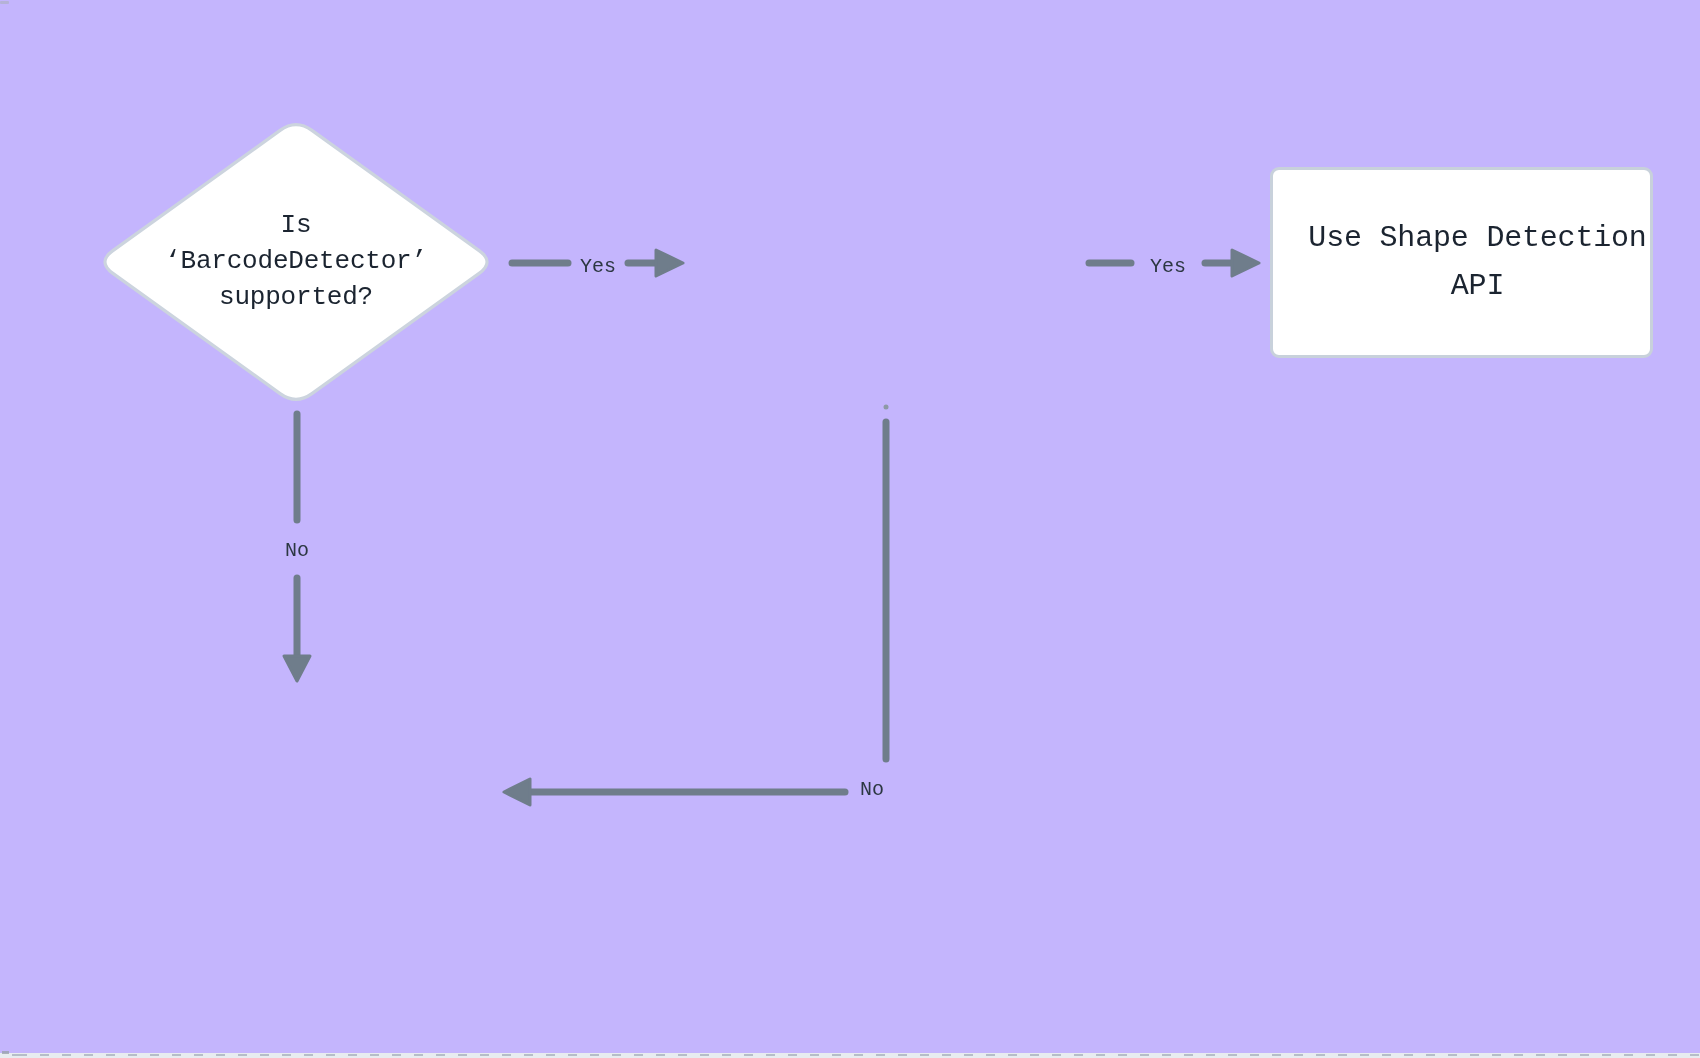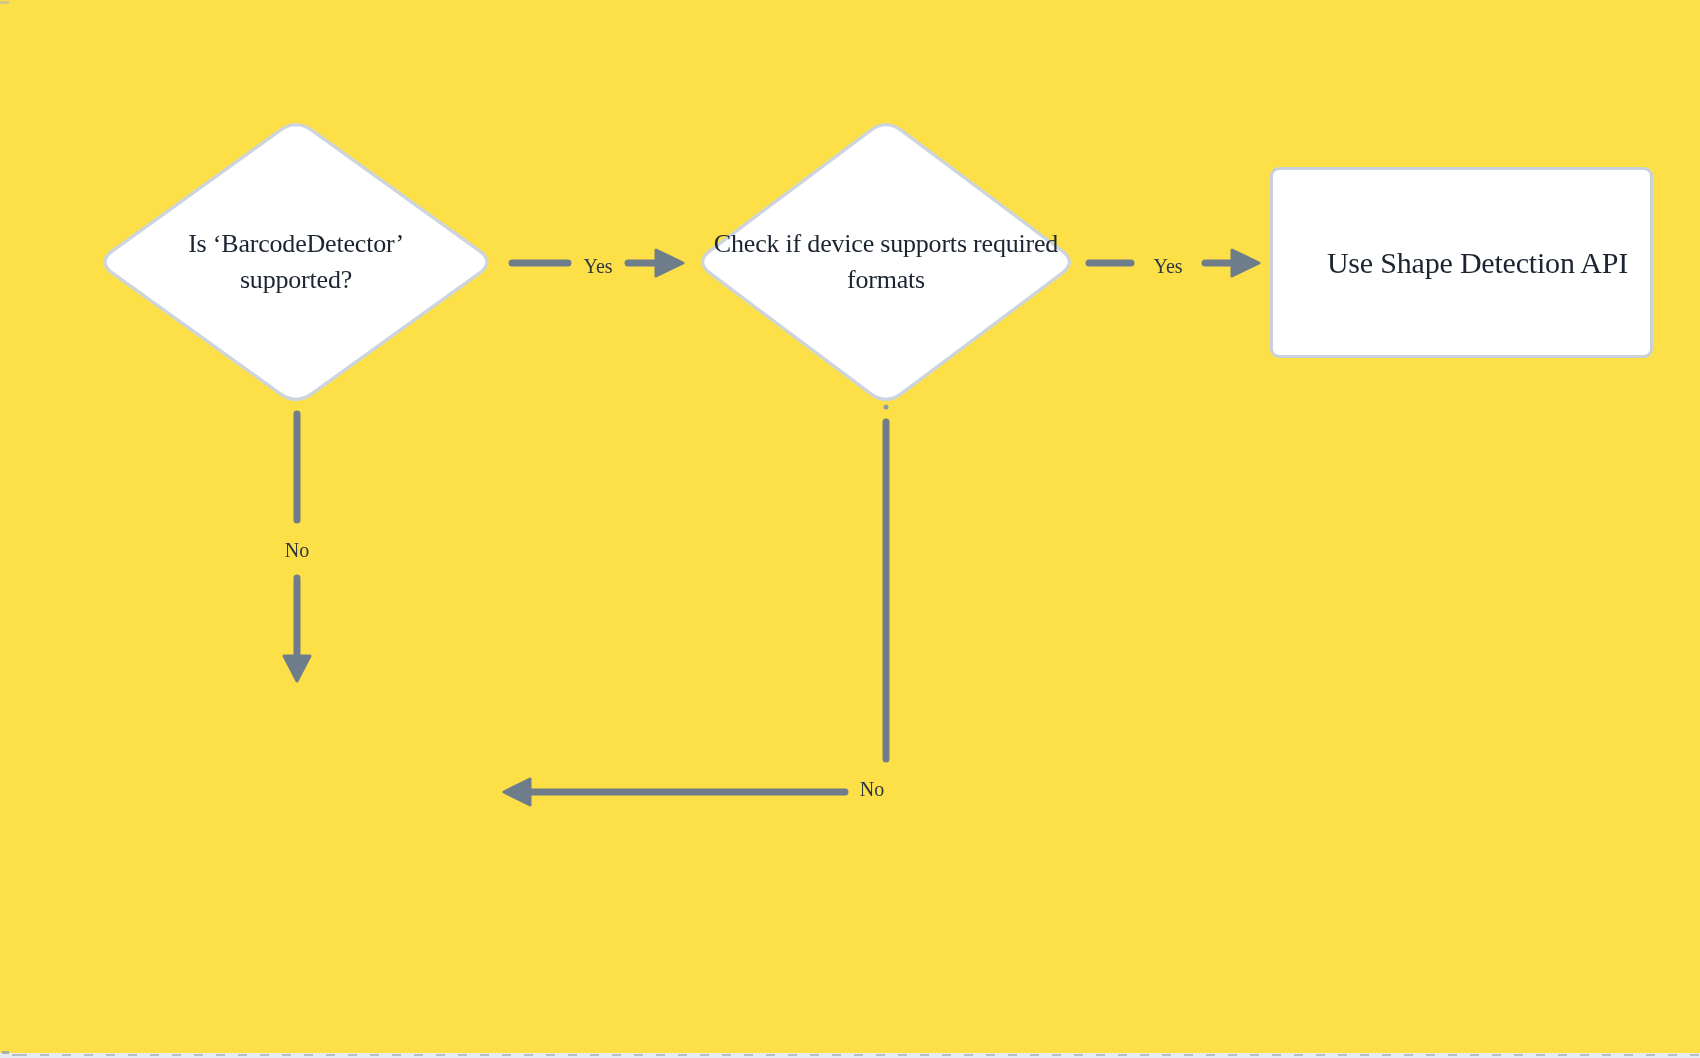--- a/index.html
+++ b/index.html
@@ -1,22 +1,22 @@
 <!DOCTYPE html>
 <html><head>
 <meta charset="utf-8">
 <style>
   html, body { margin: 0; padding: 0; background: #ffffff; }
   .canvas {
     position: relative;
     width: 1700px;
     height: 1058px;
-    background: #fde047;
+    background: #c4b5fd;
     overflow: hidden;
-    font-family: Liberation Serif, serif;
+    font-family: Liberation Mono, monospace;
   }
   .connectors {
     position: absolute;
     left: 0; top: 0;
     width: 1700px; height: 1058px;
     pointer-events: none;
   }
   .connectors path {
     stroke: #6f7d8b;
     stroke-width: 7;
@@ -138,26 +138,20 @@
     </g>
   </svg>
 
   <div class="node" style="left:97px; top:119px; width:398px; height:286px;">
     <svg class="diamond-svg" viewBox="0 0 398 286" xmlns="http://www.w3.org/2000/svg">
       <path d="M15.9 131.6 L183.1 11.4 Q199 0 214.9 11.4 L382.1 131.6 Q398 143 382.1 154.4 L214.9 274.6 Q199 286 183.1 274.6 L15.9 154.4 Q0 143 15.9 131.6 Z"></path>
     </svg>
     <div class="node-text" style="max-width:300px;">Is ‘BarcodeDetector’ supported?</div>
   </div>
 
-  <div class="node" style="left:695px; top:119px; width:382px; height:286px;">
-    <svg class="diamond-svg" viewBox="0 0 382 286" xmlns="http://www.w3.org/2000/svg">
-      <path d="M15.3 131.6 L175.7 11.4 Q191 0 206.3 11.4 L366.7 131.6 Q382 143 366.7 154.4 L206.3 274.6 Q191 286 175.7 274.6 L15.3 154.4 Q0 143 15.3 131.6 Z"></path>
-    </svg>
-    <div class="node-text" style="max-width:360px;">Check if device supports required formats</div>
-  </div>
 
   <div class="box-node" style="left:1270px; top:167px; width:383px; height:191px;">
     <div class="node-text" style="max-width:340px;">Use Shape Detection API</div>
   </div>
 
 
   <div class="edge-label" style="left:598px; top:266px;">Yes</div>
   <div class="edge-label" style="left:1168px; top:266px;">Yes</div>
   <div class="edge-label" style="left:297px; top:550px;">No</div>
   <div class="edge-label" style="left:872px; top:789px;">No</div>

